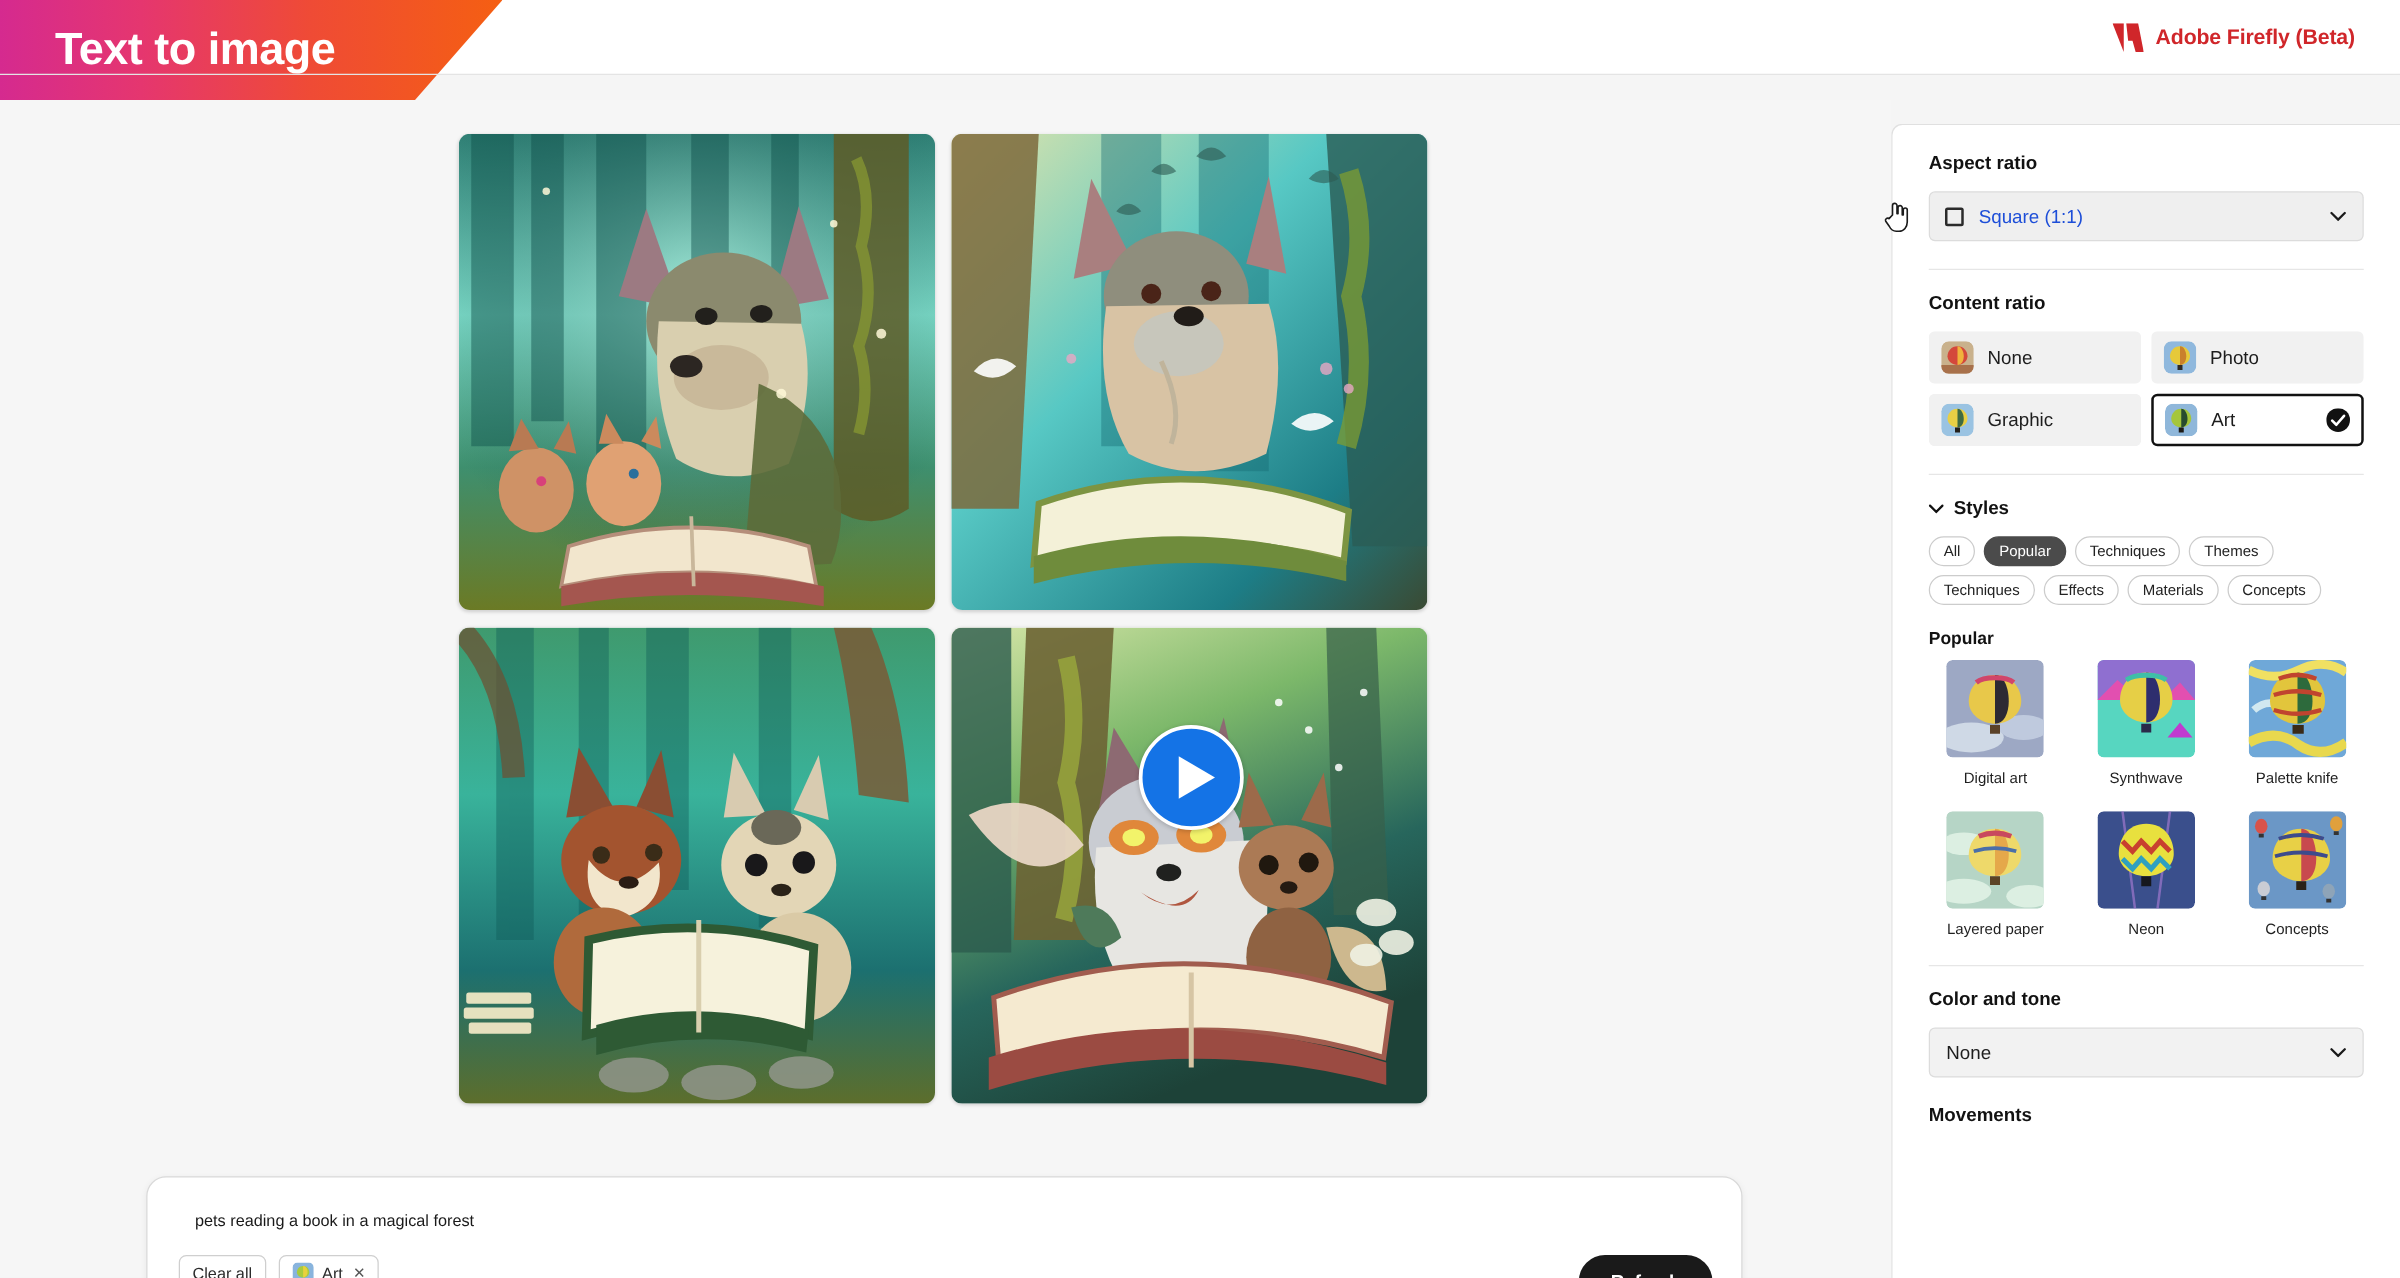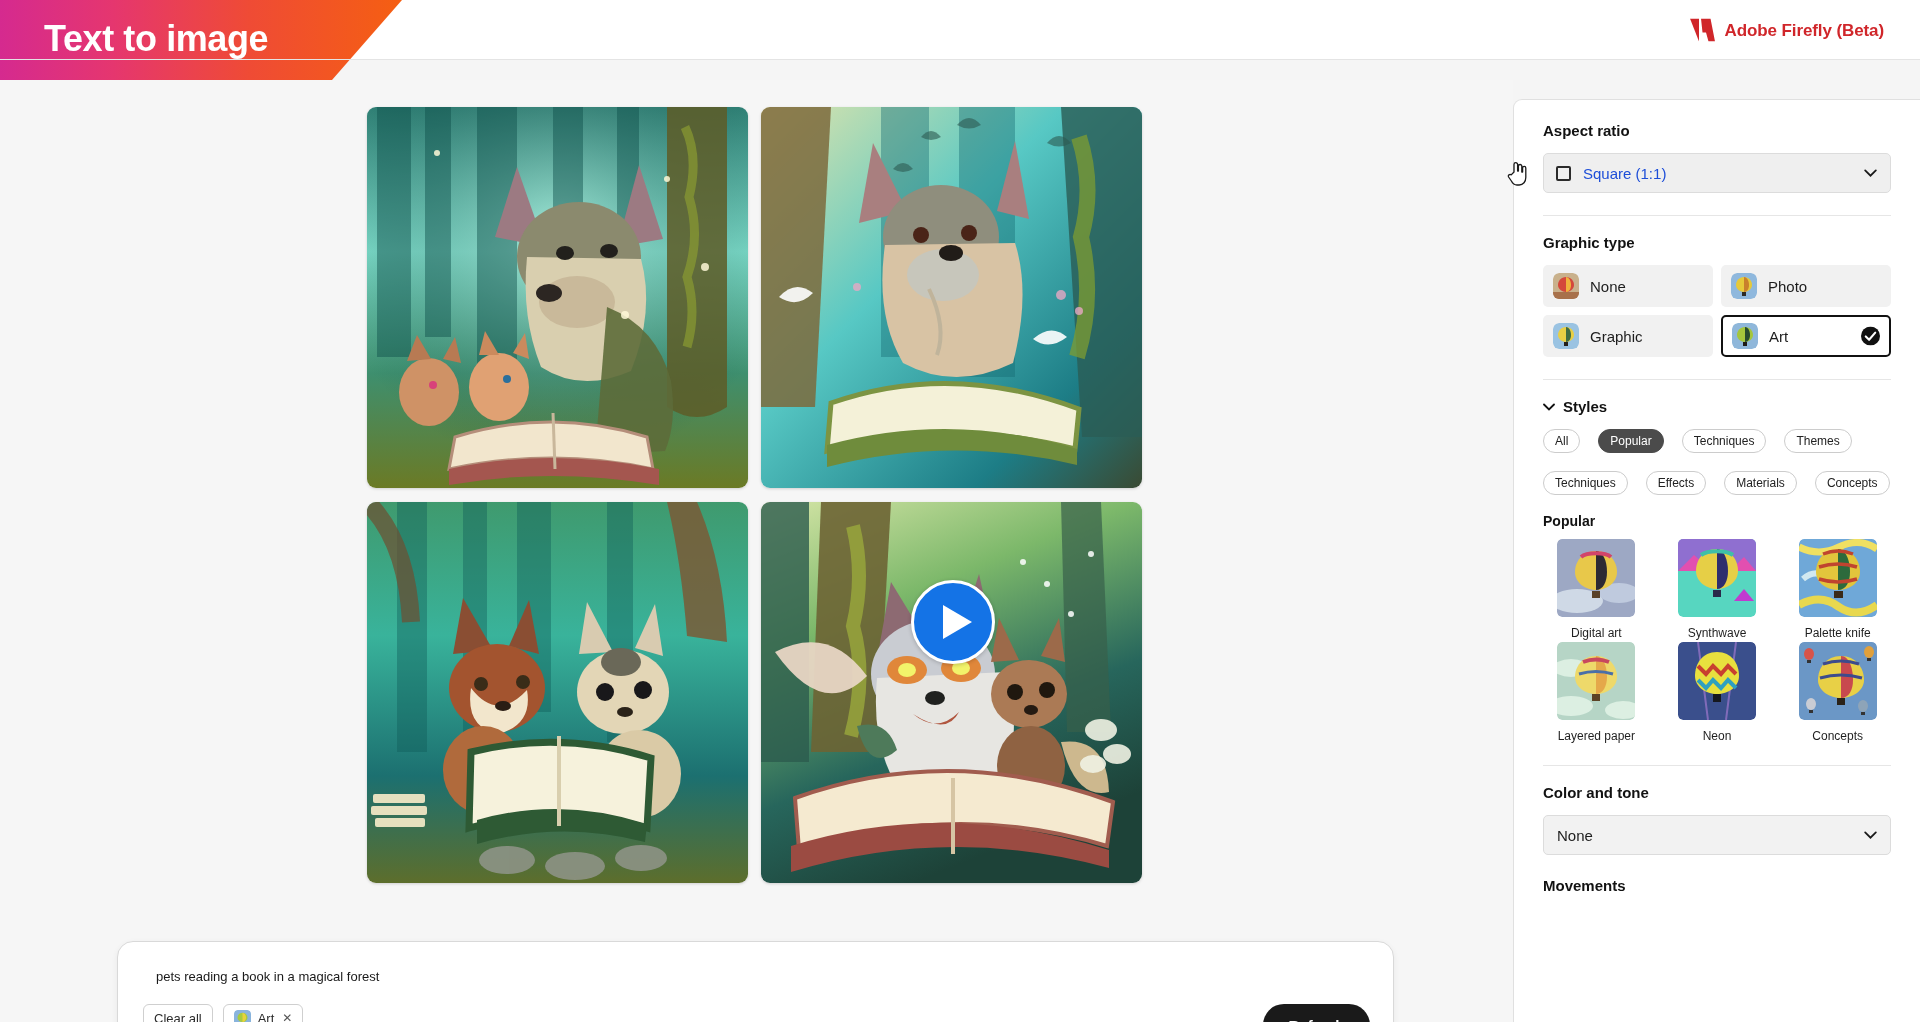--- a/index.html
+++ b/index.html
@@ -216,21 +216,21 @@
     width: 19px; height: 19px;
   }
 
   
   .styles-head {
     display: flex; align-items: center; gap: 8px;
     cursor: pointer;
   }
   .chev-sm { width: 12px; height: 8px; }
 
-  .pill-wrap { display: flex; flex-wrap: wrap; gap: 18px; }
+  .pill-wrap { display: flex; flex-wrap: wrap; gap: 7px; }
   .pill {
     height: 24px;
     padding: 0 11px;
     border: 1px solid #cccccc;
     border-radius: 13px;
     background: #ffffff;
     font-size: 12px; color: #222222;
     display: flex; align-items: center;
     cursor: pointer;
     font-family: "Liberation Sans", sans-serif;
@@ -238,21 +238,21 @@
   .pill.active {
     background: #4b4b4b;
     border-color: #4b4b4b;
     color: #ffffff;
   }
   .popular-label { font-size: 14px; font-weight: bold; color: #121212; }
 
   .style-grid {
     display: grid;
     grid-template-columns: repeat(3, 1fr);
-    gap: 2px 14px;
+    gap: 20px 14px;
   }
   .style-cell { display: flex; flex-direction: column; align-items: center; cursor: pointer; }
   .style-img { width: 78px; height: 78px; border-radius: 5px; display: block; }
   .style-name { font-size: 12px; color: #1f1f1f; margin-top: 9px; text-align: center; }
 
   .select-plain {
     height: 40px;
     background: #f2f2f2;
     border: 1px solid #dcdcdc;
     border-radius: 5px;
@@ -540,21 +540,21 @@
   <div class="sec-title">Aspect ratio</div>
   <div class="select-box mt14">
     <span class="sq-icon"></span>
     <span>Square (1:1)</span>
     <svg class="chev" viewBox="0 0 14 9">
       <path d="M1 1.5 L7 7.5 L13 1.5" stroke="#1a1a1a" stroke-width="2" fill="none" stroke-linecap="round"></path>
     </svg>
   </div>
   <div class="divider mt22"></div>
 
-  <div class="sec-title mt18">Graphic type</div>
+  <div class="sec-title mt18">Content ratio</div>
   <div class="ct-grid mt14">
     <div class="ct-item">
       <svg class="ct-thumb" viewBox="0 0 26 26">
         <rect width="26" height="26" rx="6" fill="#c9b18c"></rect>
         <path d="M13 4 c5 0 8 4 8 8 c0 4 -4 7 -8 7 c-4 0 -8 -3 -8 -7 c0 -4 3 -8 8 -8z" fill="#d4483b"></path>
         <path d="M13 4 c3 0 5 4 5 8 c0 4 -2 7 -5 7z" fill="#f0b23c"></path>
         <rect x="11" y="19" width="4" height="3" fill="#4b3317"></rect>
         <rect y="19" width="26" height="7" fill="#a8714b"></rect>
       </svg>
       <span>None</span>

